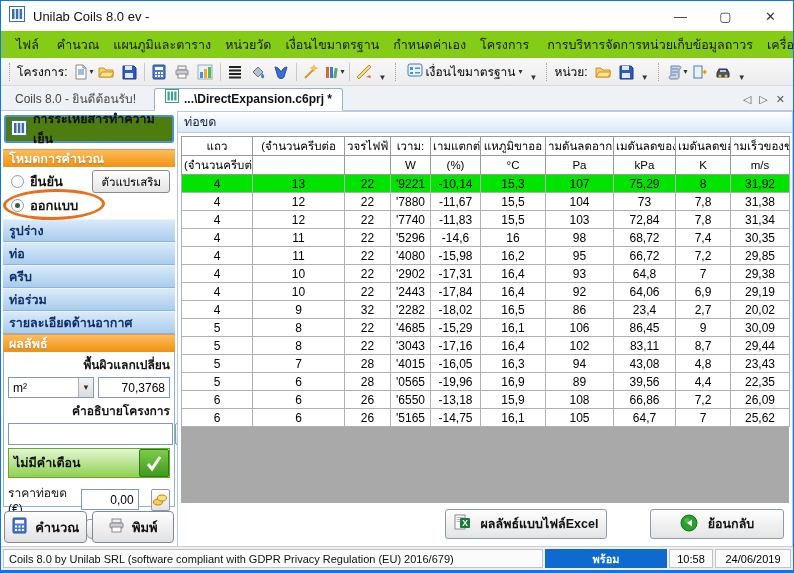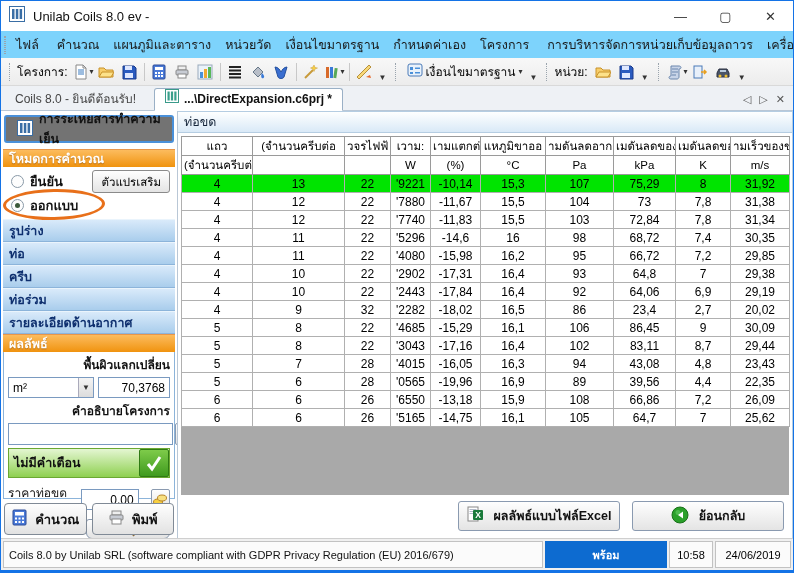--- a/index.html
+++ b/index.html
@@ -8,21 +8,21 @@
   .window { width:794px; height:573px; background:#fff; border:1px solid #1473e6; border-bottom:3px solid #1473e6;
             display:flex; flex-direction:column; overflow:hidden; position:relative; }
 
   
   .titlebar { height:30px; display:flex; align-items:center; gap:8px; padding-left:8px; background:#fff; flex:0 0 auto; }
   .titlebar .title { font-size:13px; color:#111; }
   .win-controls { margin-left:auto; display:flex; height:30px; }
   .win-btn { width:45px; display:flex; align-items:center; justify-content:center; font-size:13px; color:#333; }
 
   
-  .menubar { height:27px; background:#7dd3fc; display:flex; align-items:center; font-size:12.5px; padding-left:3px; flex:0 0 auto; }
+  .menubar { height:27px; background:#84cc16; display:flex; align-items:center; font-size:12.5px; padding-left:3px; flex:0 0 auto; }
   .menubar .grip { width:5px; height:18px; border-left:1px dotted #9aa4ad; border-right:1px dotted #9aa4ad; margin-right:3px; }
   .menu-item { padding:0 7px; height:22px; line-height:22px; color:#1a1a1a; white-space:nowrap; }
   .menu-sep { width:1px; height:15px; background:#c5c5c5; margin:0 2px; }
 
   
   .toolbars { height:28px; background:linear-gradient(#f8f8f8,#ececec); border-bottom:1px solid #d9d9d9; display:flex; align-items:center; padding:0 2px; flex:0 0 auto; }
   .tgroup { display:flex; align-items:center; height:26px; padding:0 3px 0 6px; position:relative; }
   .tgroup::before { content:""; width:3px; height:18px; border-left:1px dotted #9aa4ad; margin-right:4px; }
   .tlabel { font-size:12px; margin-right:4px; white-space:nowrap; }
   .tbtn { width:23px; height:22px; display:flex; align-items:center; justify-content:center; border-radius:2px; }
@@ -36,22 +36,22 @@
   .tab { font-size:12px; padding:0 10px; height:21px; line-height:21px; color:#444; white-space:nowrap; }
   .tab.active { background:#fff; border:1px solid #9ab0c6; border-bottom:1px solid #fff; margin-bottom:-1px; height:23px;
                 border-radius:3px 3px 0 0; display:flex; align-items:center; gap:5px; font-weight:bold; color:#111; }
   .tab-nav { margin-left:auto; display:flex; gap:8px; font-size:11px; color:#555; align-items:center; padding:0 4px 4px 0; }
 
   
   .content { flex:1; display:flex; min-height:0; }
 
   
   .sidebar { width:177px; flex:0 0 auto; background:#fff; border-right:1px solid #b9c7d6; display:flex; flex-direction:column; padding:3px 2px 2px 2px; overflow:hidden; }
-  .refrig-btn { height:28px; border:2px solid #4a90d9; border-radius:3px; display:flex; align-items:center; gap:6px; padding-left:11px;
-                font-size:12.5px; font-weight:bold; color:#111; background:#737373; margin:1px 1px 6px 1px; }
+  .refrig-btn { height:28px; border:2px solid #4a90d9; border-radius:3px; display:flex; align-items:center; gap:6px; padding-left:5px;
+                font-size:12.5px; font-weight:bold; color:#111; background:#4d7c0f; margin:1px 1px 6px 1px; }
   .orange-bar { height:18px; line-height:18px; padding-left:6px; font-size:12.5px; font-weight:bold; color:#fff;
                 background:linear-gradient(#fcbc5e,#f0930f); text-shadow:0 1px 1px rgba(120,60,0,.5); border-top:1px solid #e8964a; }
   .mode-box { position:relative; padding:2px 0; }
   .radio-row { height:24px; display:flex; align-items:center; gap:6px; padding-left:8px; font-size:13px; font-weight:bold; color:#111; position:relative; }
   .radio { width:13px; height:13px; border-radius:50%; border:1px solid #8a9aa8; background:#fdfdfd; position:relative; flex:0 0 auto; }
   .radio.checked::after { content:""; position:absolute; left:3px; top:3px; width:5px; height:5px; border-radius:50%; background:#3c5a3c; }
   .extra-btn { position:absolute; right:5px; top:3px; height:23px; padding:0 8px; font-size:11.5px;
                background:linear-gradient(#fefefe,#e4e4e4); border:1px solid #8a8a8a; border-radius:3px; font-family:inherit; }
   .design-ellipse { position:absolute; left:0px; top:-4px; width:102px; height:31px; border:3px solid #e8701a; border-radius:50%; transform:rotate(-1deg); pointer-events:none; }
   .nav-item { height:23px; line-height:22px; padding-left:6px; font-size:12.5px; font-weight:bold; color:#0e2f6e;
@@ -85,24 +85,24 @@
   table.results { border-collapse:collapse; table-layout:fixed; width:608px; background:#fff; }
   table.results th { font-size:11.5px; font-weight:normal; border:1px solid #9a9a9a; height:19px; padding:0 2px;
                      overflow:hidden; white-space:nowrap; text-align:center; background:#fff; }
   table.results td { font-size:12px; border:1px solid #b0b0b0; height:18px; padding:0 2px; overflow:hidden; white-space:nowrap; text-align:center; }
   table.results tr.sel td { background:#00e400; }
   .bottom-strip { height:40px; flex:0 0 auto; display:flex; justify-content:flex-end; align-items:center; gap:12px; padding:0 8px 4px 0;
                   background:#fff; border-right:1px solid #b5cde2; }
   .action-btn { height:30px; background:linear-gradient(#fefefe,#e4e4e4); border:1px solid #8a9ab0; border-radius:3px;
                 display:flex; align-items:center; justify-content:center; gap:10px; font-size:12.5px; font-weight:bold; font-family:inherit; color:#111; }
   .action-btn.excel { width:162px; }
-  .action-btn.back { width:152px; }
-
-  
-  .statusbar { height:32px; flex:0 0 auto; background:#f0f0f0; border-top:1px solid #cfcfcf; display:flex; gap:2px; padding:2px; font-size:11px; }
+  .action-btn.back { width:134px;margin-left:31px; }
+
+  
+  .statusbar { height:24px; flex:0 0 auto; background:#f0f0f0; border-top:1px solid #cfcfcf; display:flex; gap:2px; padding:2px; font-size:11px; }
   .sb-cell { border:1px solid #c2c2c2; background:#fbfbfb; display:flex; align-items:center; padding:0 5px; white-space:nowrap; overflow:hidden; }
   .sb-copy { flex:1; color:#111; }
   .sb-ready { width:122px; background:#0d6bd0; color:#fff; justify-content:center; font-weight:bold; border-color:#0d6bd0; }
   .sb-time { width:44px; justify-content:center; }
   .sb-date { width:76px; justify-content:center; }
 </style>
 </head>
 <body>
 
 <div class="window">

